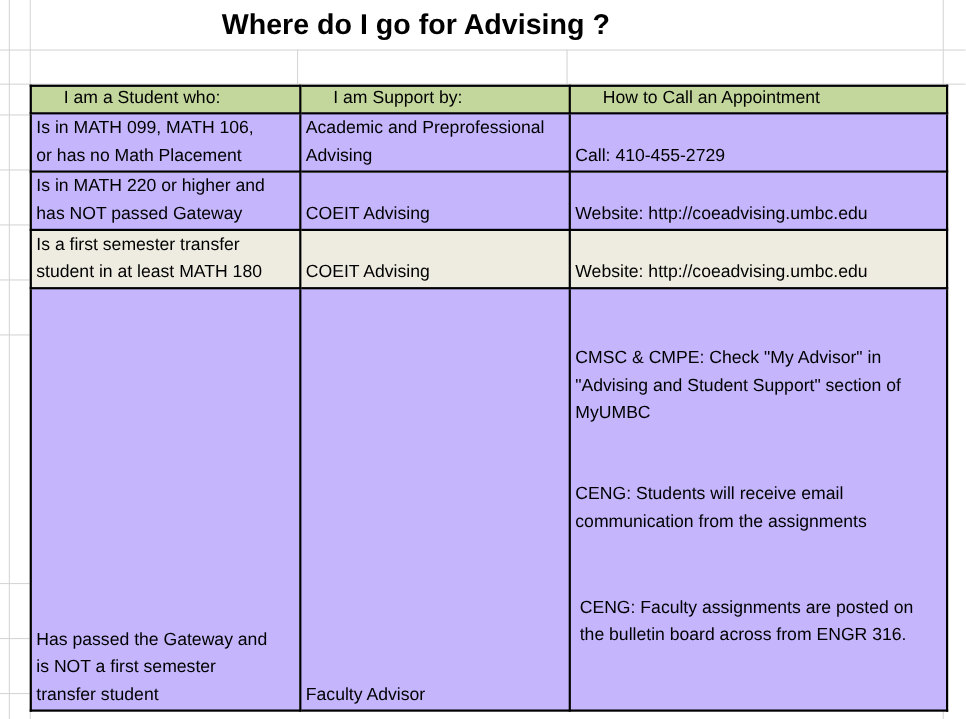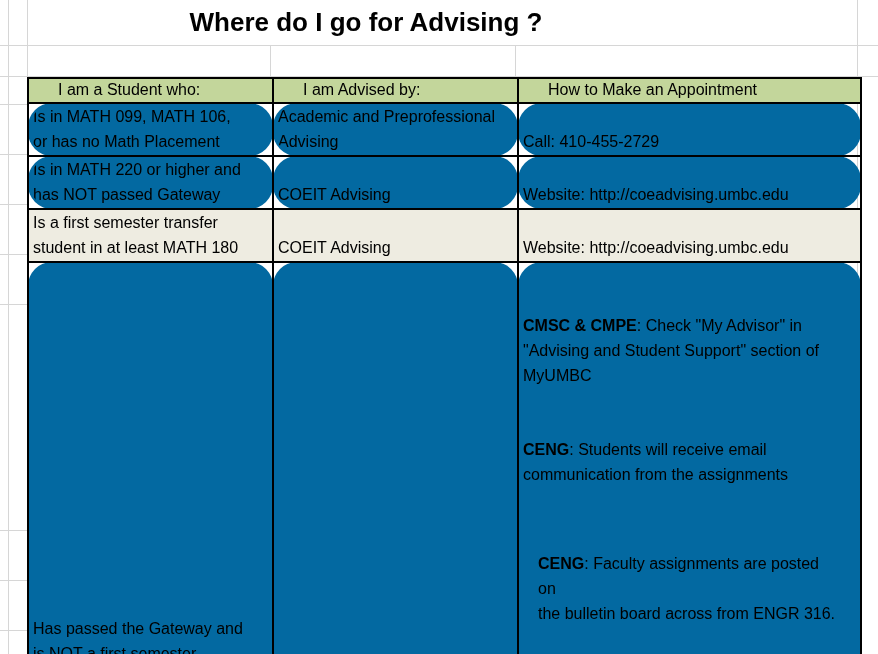--- a/index.html
+++ b/index.html
@@ -6,21 +6,21 @@
   .canvas {
     position:relative; width:878px; height:654px; background:#ffffff;
     font-family:"Liberation Sans", sans-serif; color:#000000; overflow:hidden;
   }
   
   .gl { position:absolute; background:#d6d6d6; }
   .gl.v { width:1px; }
   .gl.h { height:1px; }
 
   .sheet-title {
-    position:absolute; left:27px; top:0; width:678px; height:45px;
+    position:absolute; left:39px; top:0; width:678px; height:45px;
     line-height:45px; text-align:center; font-size:26px; font-weight:bold;
     white-space:nowrap;
   }
 
   table.advising {
     position:absolute; left:27px; top:77px; width:833px;
     border-collapse:collapse; table-layout:fixed;
   }
   table.advising th, table.advising td {
     border:2px solid #000000;
@@ -29,26 +29,26 @@
     text-align:left; vertical-align:bottom;
     font-weight:normal;
     white-space:pre-line;
     overflow:hidden;
   }
   table.advising th {
     background:#c3d69b; height:21px; line-height:22px; white-space:nowrap;padding-left:29px;
   }
   tr.r-normal td { height:47px; }
   tr.r-big td { height:223px; }
-  td.blue { background:#0369a1;border-radius:24px; }
+  td.blue { background:#c4b5fd; }
   td.tan  { background:#eeece1; }
   td.vmid { vertical-align:middle; }
   .rich p { margin:0 0 24px 0; white-space:pre-line; }
-  .rich p:last-child { margin:15px; }
-  .rich b { font-weight:bold; }
+  .rich p:last-child { margin:4px; }
+  .rich b { font-weight:normal; }
 </style>
 </head>
 <body>
 
 <div class="canvas">
 
   <div class="gl v" style="left:8px; top:0; height:654px;"></div>
   <div class="gl v" style="left:27px; top:0; height:654px;"></div>
   <div class="gl v" style="left:857px; top:0; height:654px;"></div>
   <div class="gl v" style="left:270px; top:45px; height:33px;"></div>
@@ -68,22 +68,22 @@
 
   <table class="advising">
     <colgroup>
       <col style="width:245px">
       <col style="width:245px">
       <col style="width:343px">
     </colgroup>
     <tbody>
         <tr>
       <th>I am a Student who:</th>
-      <th>I am Advised by:</th>
-      <th>How to Make an Appointment</th>
+      <th>I am Support by:</th>
+      <th>How to Call an Appointment</th>
     </tr>
 
     <tr class="r-normal">
       <td class="blue">Is in MATH 099, MATH 106,
 or has no Math Placement</td>
       <td class="blue">Academic and Preprofessional
 Advising</td>
       <td class="blue">Call: 410-455-2729</td>
     </tr>
 

